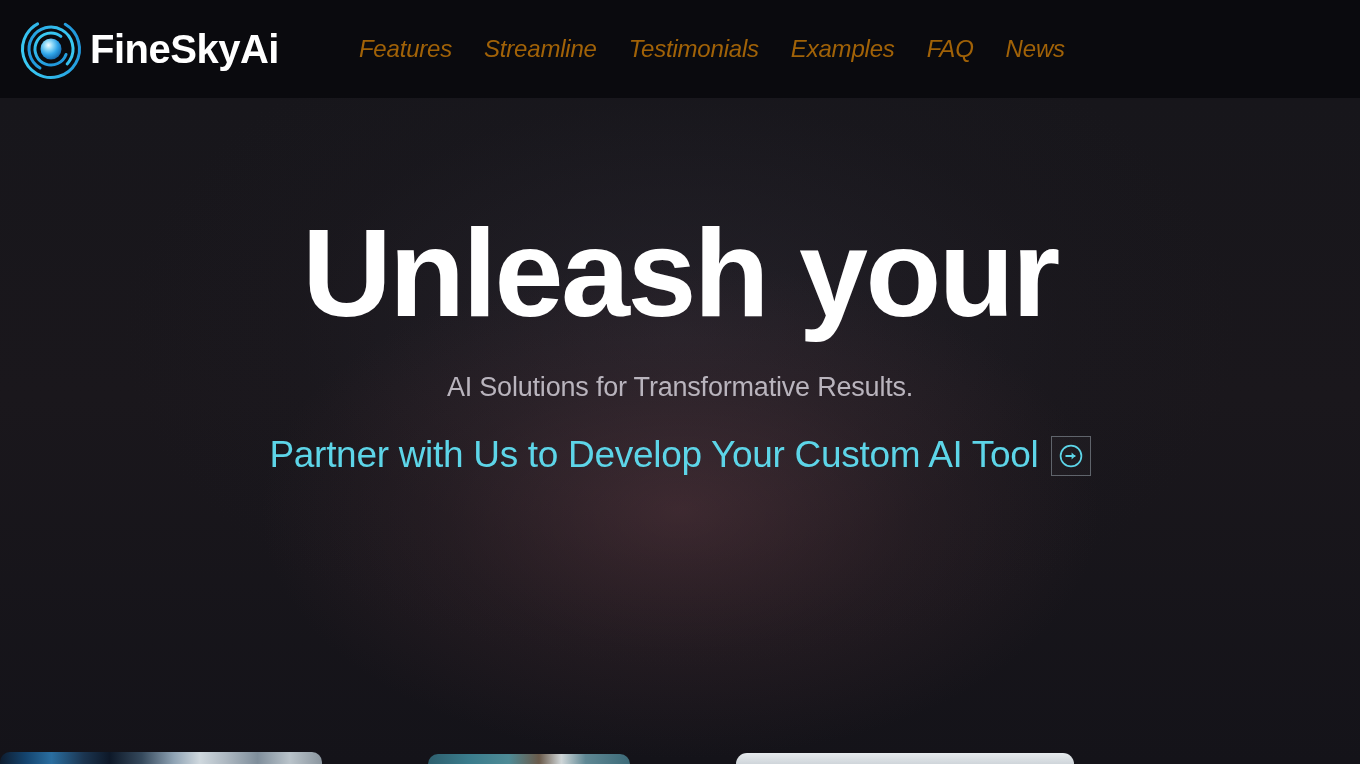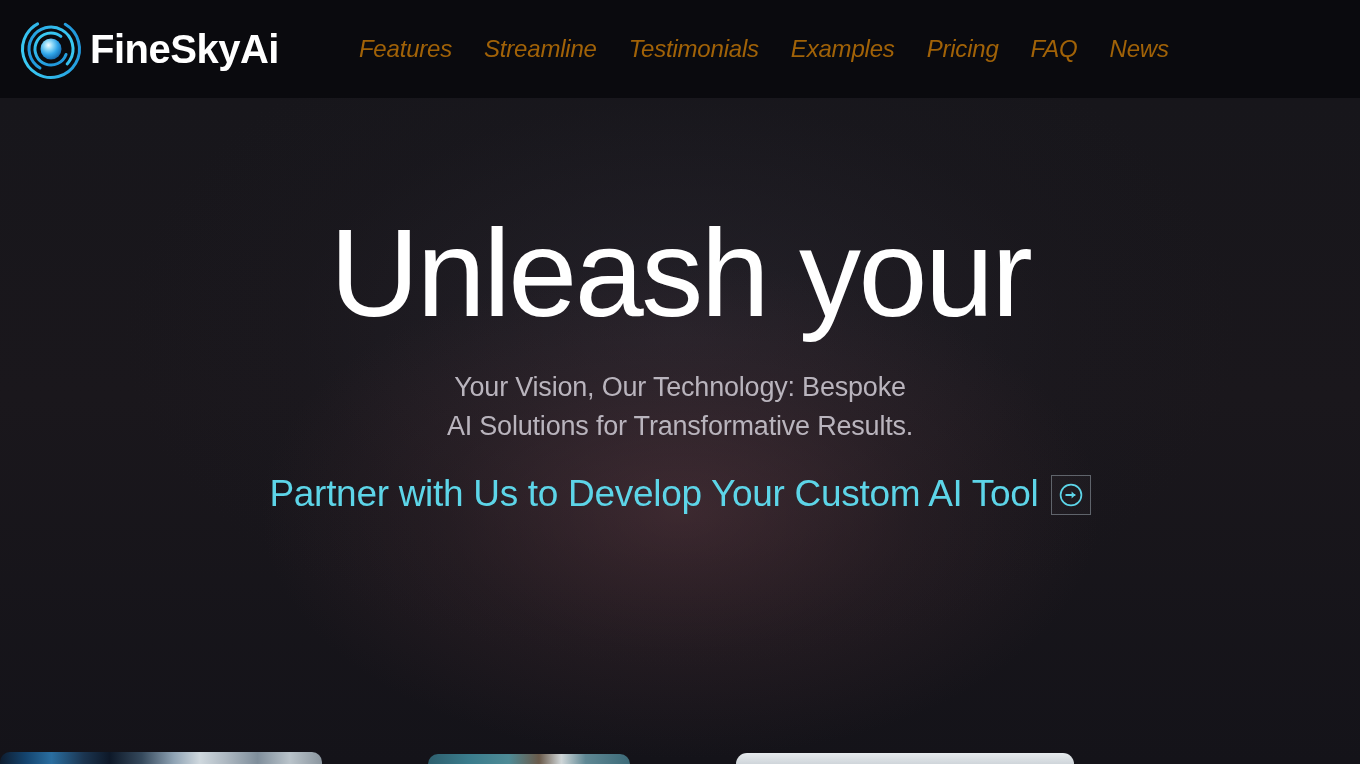--- a/index.html
+++ b/index.html
@@ -97,21 +97,21 @@
     display: flex;
     flex-direction: column;
     align-items: center;
     text-align: center;
   }
 
   .hero-title {
     margin-top: 110px;
     font-size: 124px;
     line-height: 1.05;
-    font-weight: 400;
+    font-weight: 700;
     letter-spacing: -2.5px;
     color: #ffffff;
   }
 
   .hero-title-line2 {
     display: block;
     background: linear-gradient(90deg,
         #4ee06a 0%,
         #44d585 22%,
         #35c7a8 42%,
@@ -259,35 +259,33 @@
         </svg>
       </span>
       <span class="brand-word">FineSkyAi</span>
     </a>
 
     <nav class="main-nav">
       <a class="nav-link" href="#">Features</a>
       <a class="nav-link" href="#">Streamline</a>
       <a class="nav-link" href="#">Testimonials</a>
       <a class="nav-link" href="#">Examples</a>
-      <a class="nav-link" href="#">Pricing</a>
       <a class="nav-link" href="#">FAQ</a>
       <a class="nav-link" href="#">News</a>
     </nav>
   </header>
 
   <section class="hero">
     <div class="hero-inner">
 
       <h1 class="hero-title">
         <span class="hero-title-line1">Unleash your</span>
       </h1>
 
       <p class="hero-subtitle">
-        <span>Your Vision, Our Technology: Bespoke</span>
         <span>AI Solutions for Transformative Results.</span>
       </p>
 
       <div class="hero-cta-wrap">
         <a class="hero-cta" href="#">
           <span>Partner with Us to Develop Your Custom AI Tool</span>
           <span class="cta-arrow">
             <svg width="26" height="26" viewBox="0 0 26 26" xmlns="http://www.w3.org/2000/svg" aria-hidden="true">
               <circle cx="13" cy="13" r="10.4" fill="none" stroke="#5dd5e8" stroke-width="1.7"></circle>
               <path d="M8.2 13 H16.6" stroke="#5dd5e8" stroke-width="1.9" stroke-linecap="round"></path>

